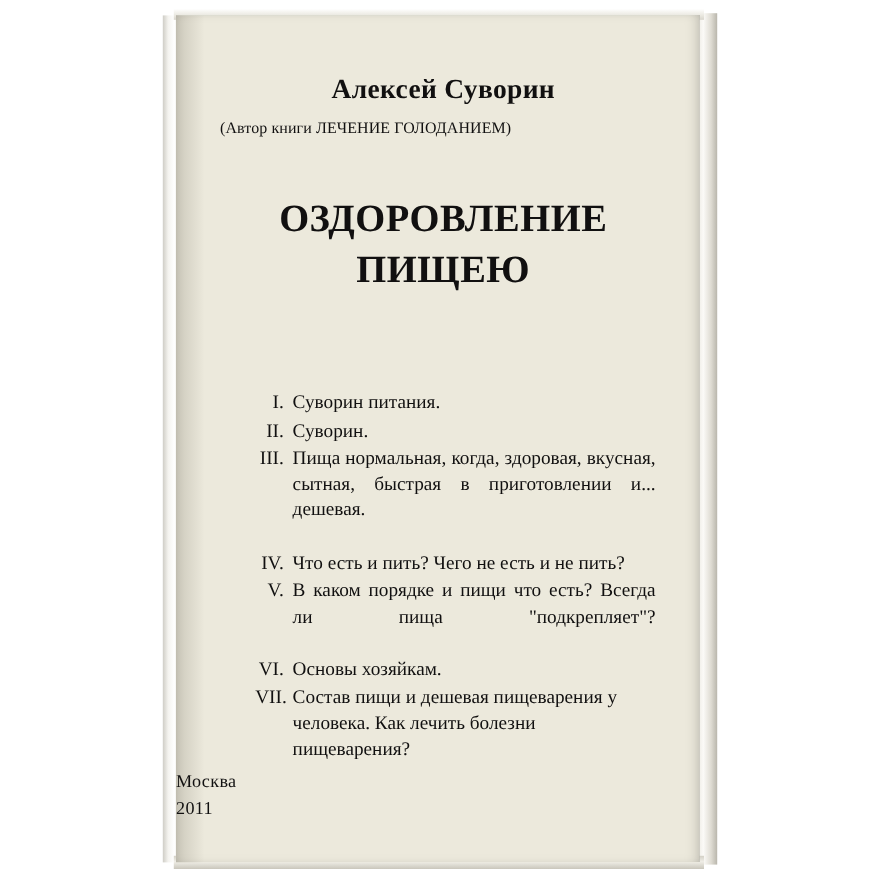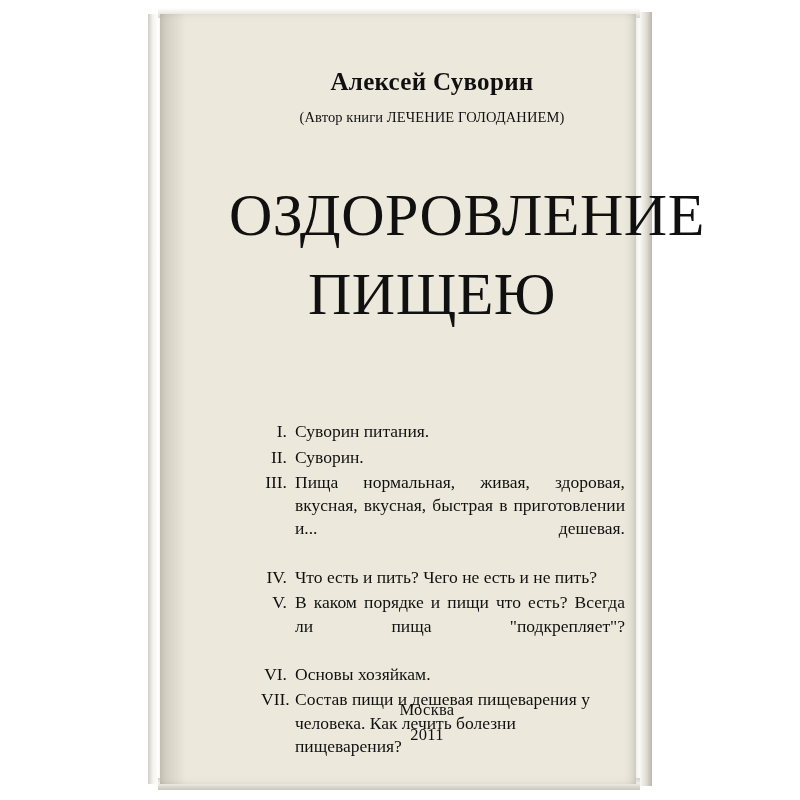--- a/index.html
+++ b/index.html
@@ -92,42 +92,41 @@
 
   .cover-inner {
     position: absolute;
     left: 0;
     top: 0;
     width: 100%;
     height: 100%;
     box-sizing: border-box;
     padding: 34px 30px 22px 40px;
     color: #111010;
-    margin-left: 29px;
   }
 
   .author {
     text-align: center;
     font-weight: bold;
     font-size: 25px;
     letter-spacing: 0.3px;
     margin-top: 20px;
   }
 
   .author-note {
-    text-align: center;
+    text-align: left;
     font-size: 14.5px;
     margin-top: 13px;
     letter-spacing: 0.1px;
   }
 
   .title {
     text-align: center;
-    font-weight: normal;
-    font-size: 60px;
+    font-weight: bold;
+    font-size: 35px;
     line-height: 1.32;
     letter-spacing: 0.5px;
     margin-top: 50px;
   }
 
   .toc {
     margin-top: 86px;
     margin-left: 32px;
     margin-right: 10px;
     font-size: 17.5px;
@@ -160,21 +159,21 @@
     content: "";
     display: inline-block;
     width: 100%;
   }
 
   .imprint {
     position: absolute;
     left: 0;
     right: 0;
     bottom: 36px;
-    text-align: center;
+    text-align: left;
     font-size: 16.5px;
     line-height: 1.55;
   }
 
   .imprint div { letter-spacing: 0.3px; }
 </style>
 </head>
 <body>
 
 <div id="stage">
@@ -207,21 +206,21 @@
             <span class="toc-text">Суворин  питания.</span>
           </div>
 
           <div class="toc-row">
             <span class="toc-num">II.</span>
             <span class="toc-text">Суворин.</span>
           </div>
 
           <div class="toc-row">
             <span class="toc-num">III.</span>
-            <span class="toc-text justify">Пища нормальная, живая, здоровая, вкусная, вкусная, быстрая в приготовлении и... дешевая.</span>
+            <span class="toc-text justify">Пища нормальная, когда, здоровая, вкусная, сытная, быстрая в приготовлении и... дешевая.</span>
           </div>
 
           <div class="toc-row">
             <span class="toc-num">IV.</span>
             <span class="toc-text">Что есть и пить? Чего не есть и не пить?</span>
           </div>
 
           <div class="toc-row">
             <span class="toc-num">V.</span>
             <span class="toc-text justify">В каком порядке и пищи что есть? Всегда ли пища "подкрепляет"?</span>

